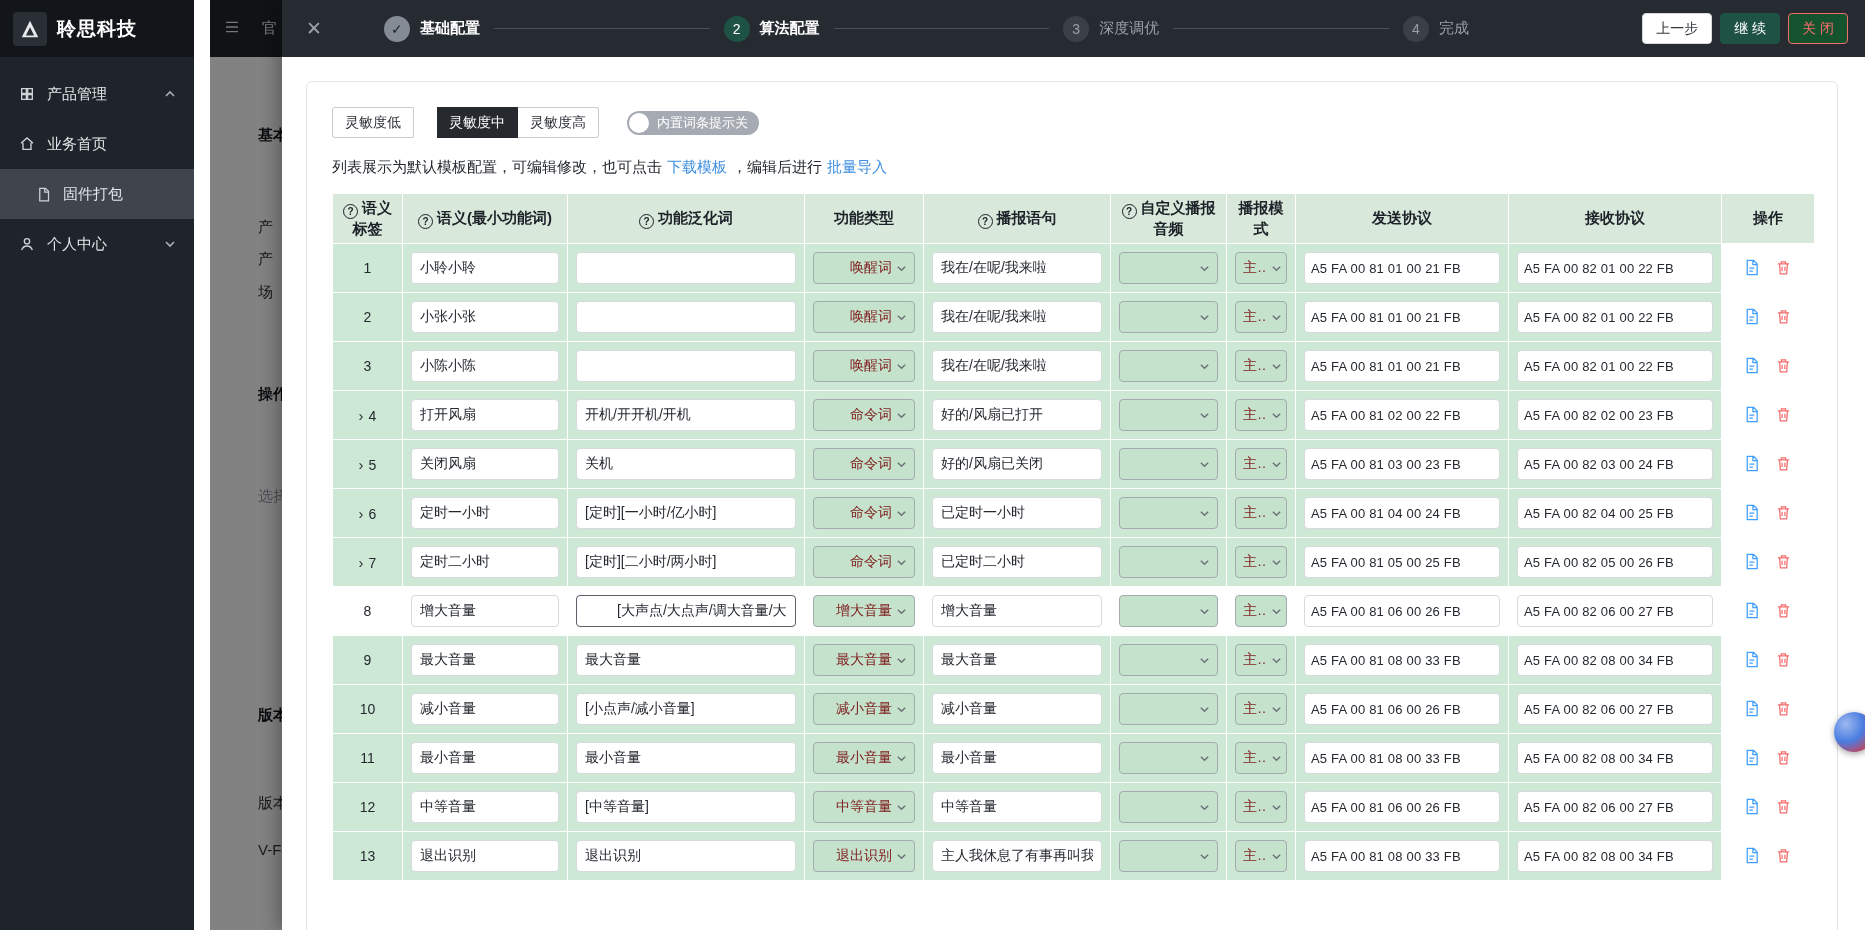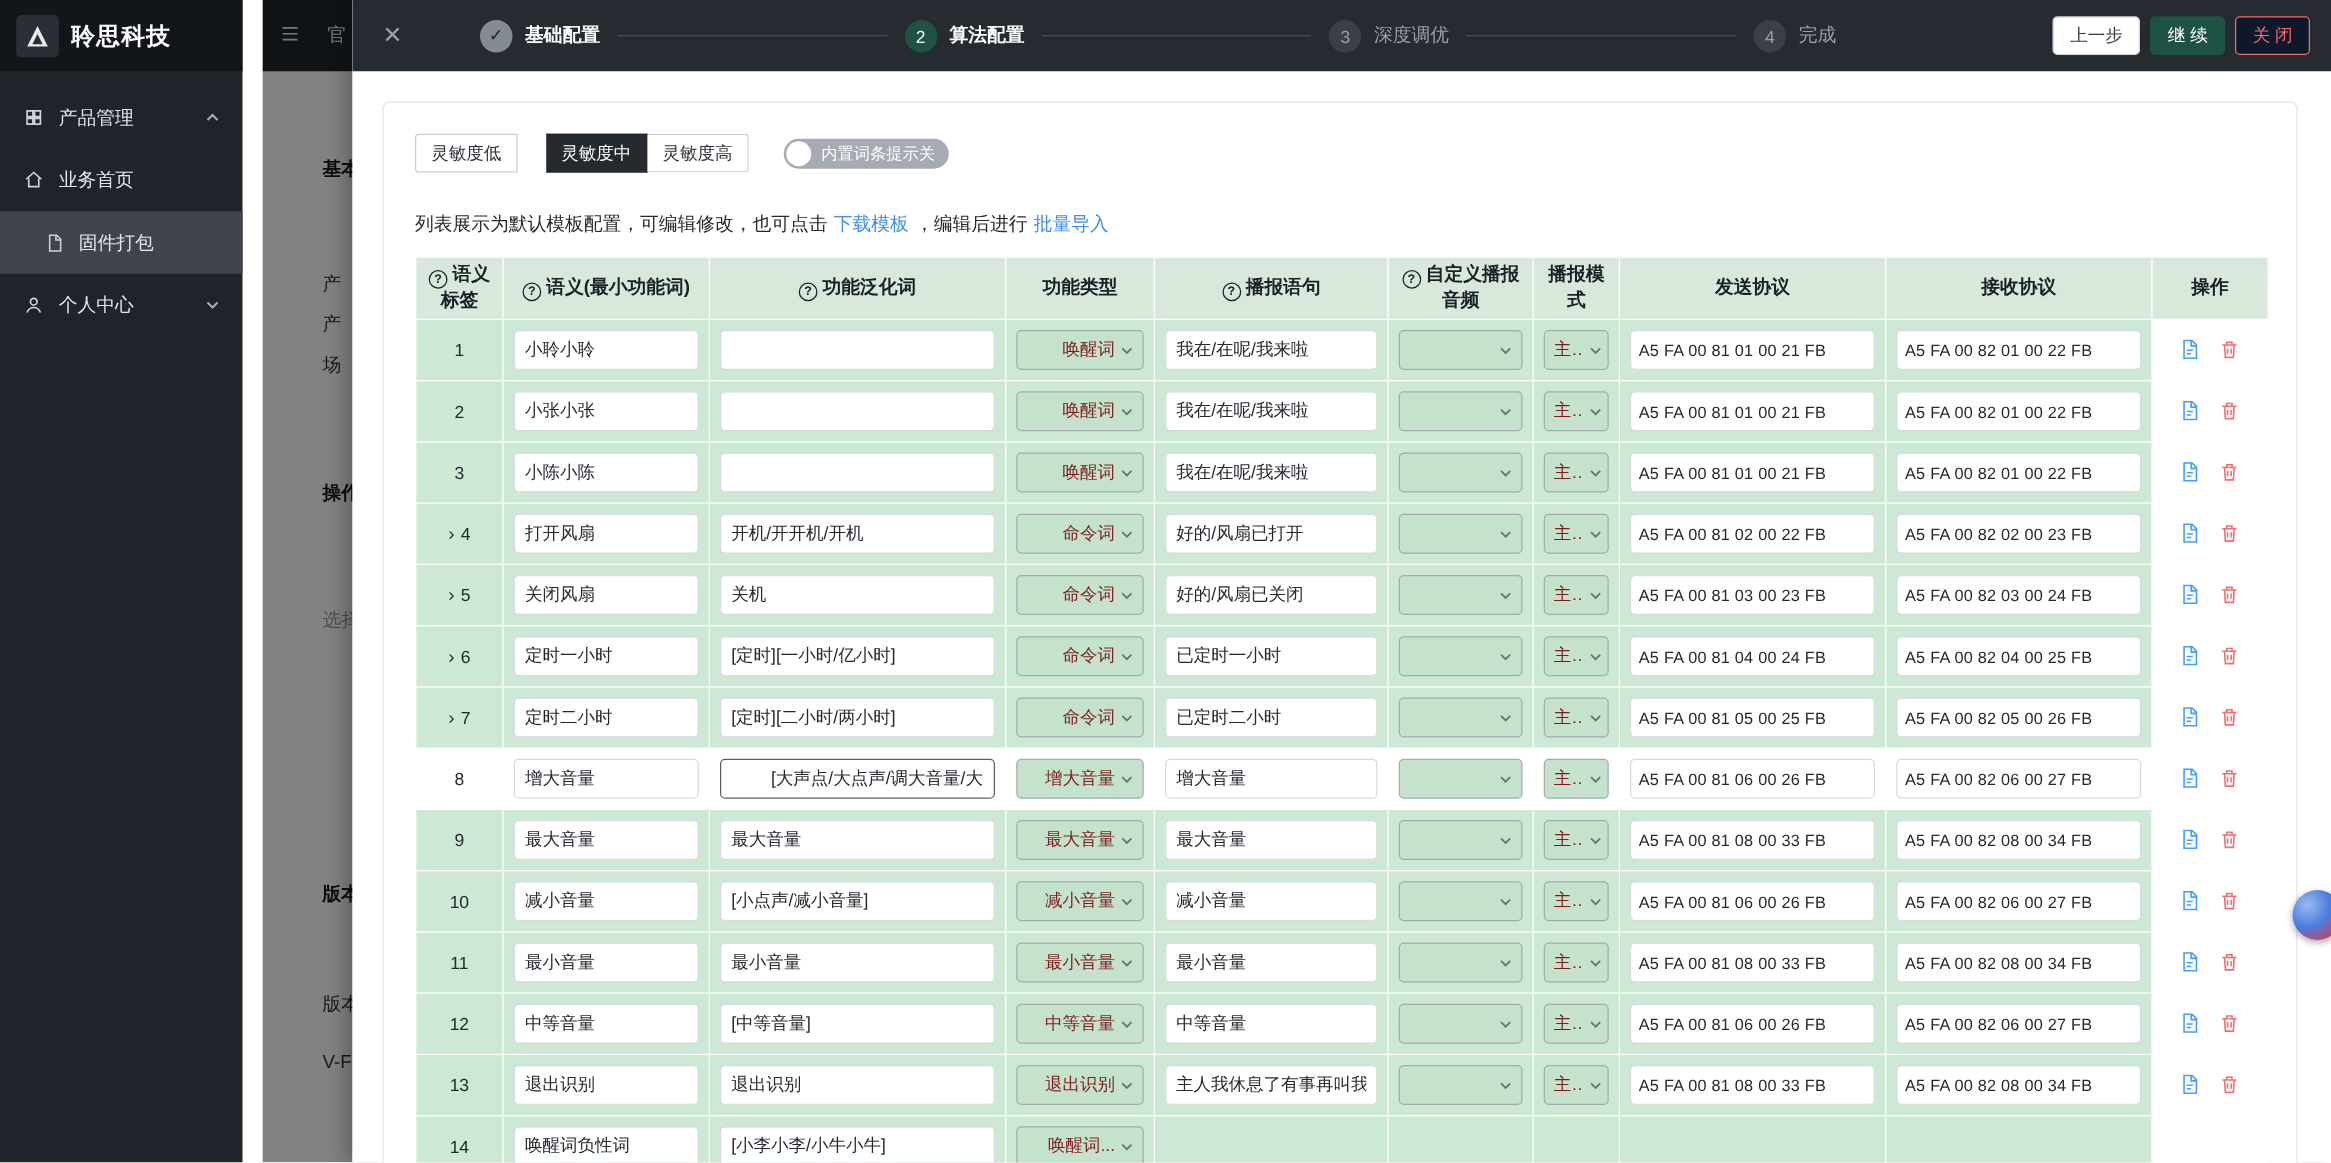--- a/index.html
+++ b/index.html
@@ -40,37 +40,37 @@
   .step.done .step-label { color:#fff; font-weight:bold; font-size:15px; }
   .step.active .step-circle { background:#1e5244; color:#fff; }
   .step.active .step-label { color:#fff; font-weight:bold; font-size:15px; }
   .step.pending .step-circle { background:#3b4048; color:#9aa0a8; }
   .step.pending .step-label { color:#9aa0a8; font-size:15px; }
   .step-line { flex:1; height:1px; background:#4a4f57; min-width:60px; }
   .wz-actions { margin-left:auto; display:flex; gap:8px; }
   .wz-actions button { height:31px; padding:0 13px; border-radius:4px; font-size:14px; cursor:pointer; font-family:inherit; white-space:nowrap; }
   .btn-prev { background:#fff; border:1px solid #d4d7dd; color:#33373d; }
   .btn-continue { background:#1e5244; border:1px solid #1e5244; color:#fff; }
-  .btn-close { background:#0f172a; border:1px solid #f56c6c; color:#f56c6c; }
+  .btn-close { background:#14532d; border:1px solid #f56c6c; color:#f56c6c; }
 
   .wz-body { padding:24px 27px 24px 24px; height:calc(100% - 57px); }
   .panel { border:1px solid #e1e4e8; border-radius:6px; height:110%; padding:25px; background:#fff; overflow:hidden; }
 
   .panel-toolbar { display:flex; align-items:center; gap:28px; }
   .seg { display:flex; }
   .seg-btn { height:31px; padding:0 12px; font-size:14px; background:#fff; border:1px solid #c9ccd2; color:#2b2f36; cursor:pointer; font-family:inherit; }
   .seg-btn:first-child { border-radius:3px 0 0 3px; }
   .seg-btn:last-child { border-radius:0 3px 3px 0; }
   .seg-btn + .seg-btn { border-left:none; }
   .seg-btn.selected { background:#26292e; border-color:#26292e; color:#fff;margin-left:23px; }
   .switch { height:24px; border-radius:12px; background:#a6abb3; display:inline-flex; align-items:center; padding:2px 11px 2px 2px; gap:8px; cursor:pointer; }
   .knob { width:20px; height:20px; border-radius:50%; background:#fff; flex:none; }
   .switch-label { color:#fff; font-size:13px; white-space:nowrap; }
 
-  .info-line { margin-top:32px; font-size:15px; color:#24292f; }
+  .info-line { margin-top:20px; font-size:15px; color:#24292f; }
   .info-line a { color:#3d8fe0; cursor:pointer; margin:0 5px; text-decoration:none; }
 
   
   .cfg-table { margin-top:16px; border-collapse:collapse; table-layout:fixed; width:1482px; }
   .cfg-table th { background:#d8e8db; height:50px; font-size:15px; color:#1c2128; font-weight:bold; border:1px solid #fff; padding:3px 5px; text-align:center; vertical-align:middle; line-height:1.35; }
   .q-icon { display:inline-flex; width:15px; height:15px; border:1.4px solid #1c2128; border-radius:50%; font-size:10px; align-items:center; justify-content:center; margin-right:4px; vertical-align:-2px; font-weight:bold; }
   .cfg-table td { background:#cde8d4; border:1px solid #fff; height:49px; padding:0 8px; vertical-align:middle; text-align:center; }
   tr.selected td { background:#fff; }
   td.ops { background:#fff; border-left:1px solid #eceef0; white-space:nowrap; }
   .id-cell { font-size:14px; color:#24292f; white-space:nowrap; }
@@ -855,41 +855,20 @@
                 <td class="ops"><span class="op-icon op-doc">
                     <svg viewBox="0 0 24 24" width="17" height="17">
                       <path d="M6 2h9l5 5v15H6z M14 2v6h6 M9 13h7 M9 17h5" fill="none" stroke="currentColor" stroke-width="1.8"></path>
                     </svg>
                   </span><span class="op-icon op-del">
                     <svg viewBox="0 0 24 24" width="17" height="17">
                       <path d="M4 7h16 M9 7V4h6v3 M6.5 7l1 14h9l1-14 M10 11v6 M14 11v6" fill="none" stroke="currentColor" stroke-width="1.8"></path>
                     </svg>
                   </span></td>
               </tr>
-              <tr>
-                <td class="id-cell"><span class="row-num">14</span></td>
-                <td><input class="cell-input" value="唤醒词负性词" style=""></td>
-                <td><input class="cell-input" value="[小李小李/小牛小牛]" style=""></td>
-                <td>
-                  <div class="dd">
-                    <span class="dd-text">唤醒词...</span>
-                    <span class="dd-arrow">
-                      <svg viewBox="0 0 12 12" width="11" height="11">
-                        <path d="M2 4l4 4 4-4" fill="none" stroke="currentColor" stroke-width="1.5"></path>
-                      </svg>
-                    </span>
-                  </div>
-                </td>
-                <td></td>
-                <td></td>
-                <td></td>
-                <td></td>
-                <td></td>
-                <td class="ops"></td>
-              </tr>
             </tbody>
         </table>
       </div>
     </div>
   </div>
 
   <div class="float-ball"></div>
 </div>
 
 </body></html>

